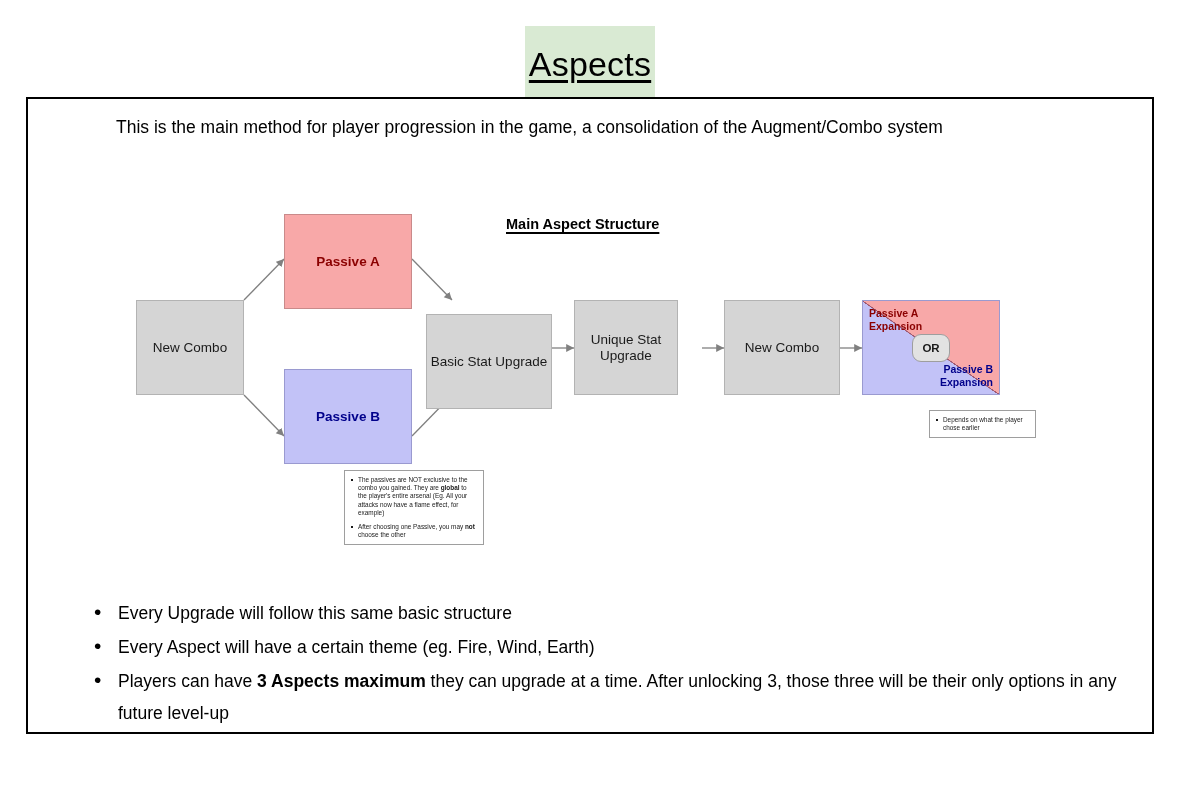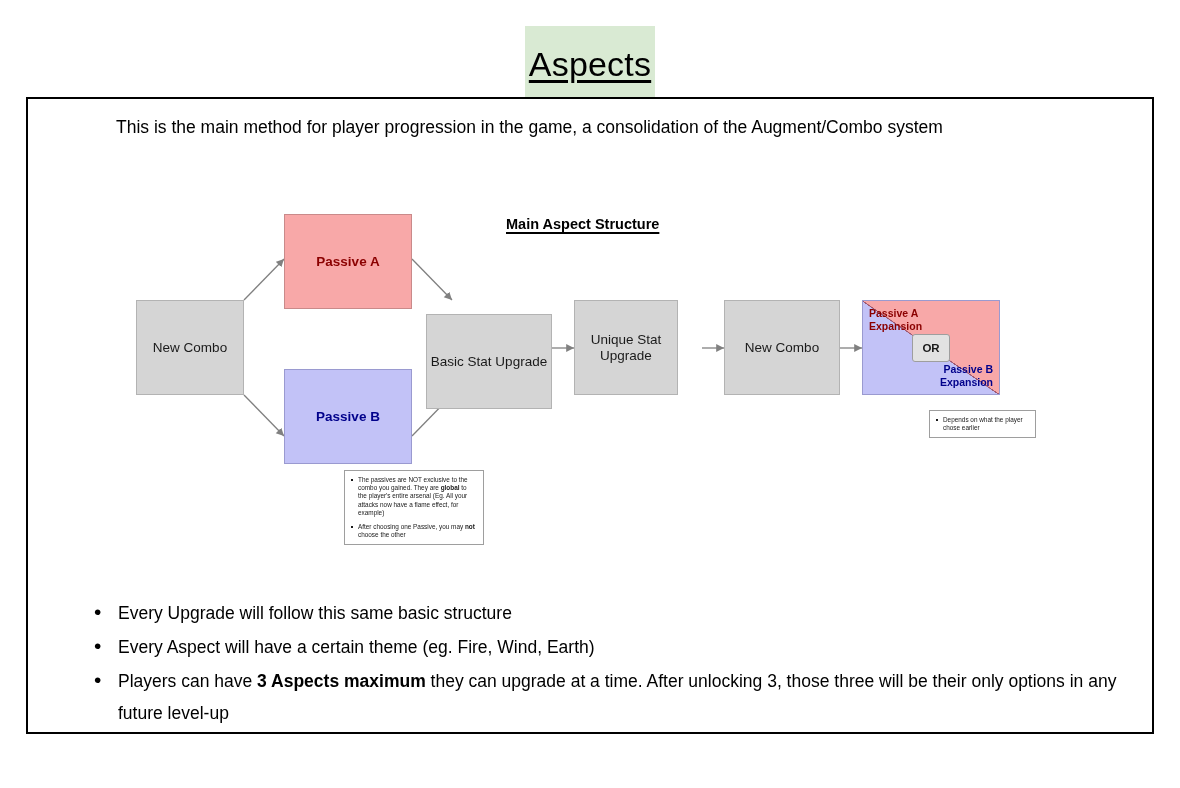--- a/index.html
+++ b/index.html
@@ -151,21 +151,21 @@
     color: #00008b;
     text-align: right;
   }
   #or-chip {
     position: absolute;
     left: 50%;
     top: 50%;
     transform: translate(-50%, -50%);
     width: 36px;
     height: 26px;
-    border-radius: 3px;
+    border-radius: 9px;
     background: #e2e2e2;
     border: 1px solid #9e9e9e;
     display: flex;
     align-items: center;
     justify-content: center;
     font-size: 11.5px;
     font-weight: bold;
     color: #1a1a1a;
   }
 

